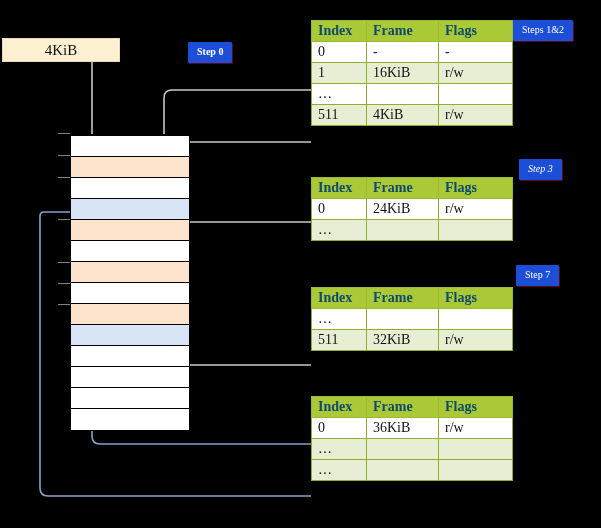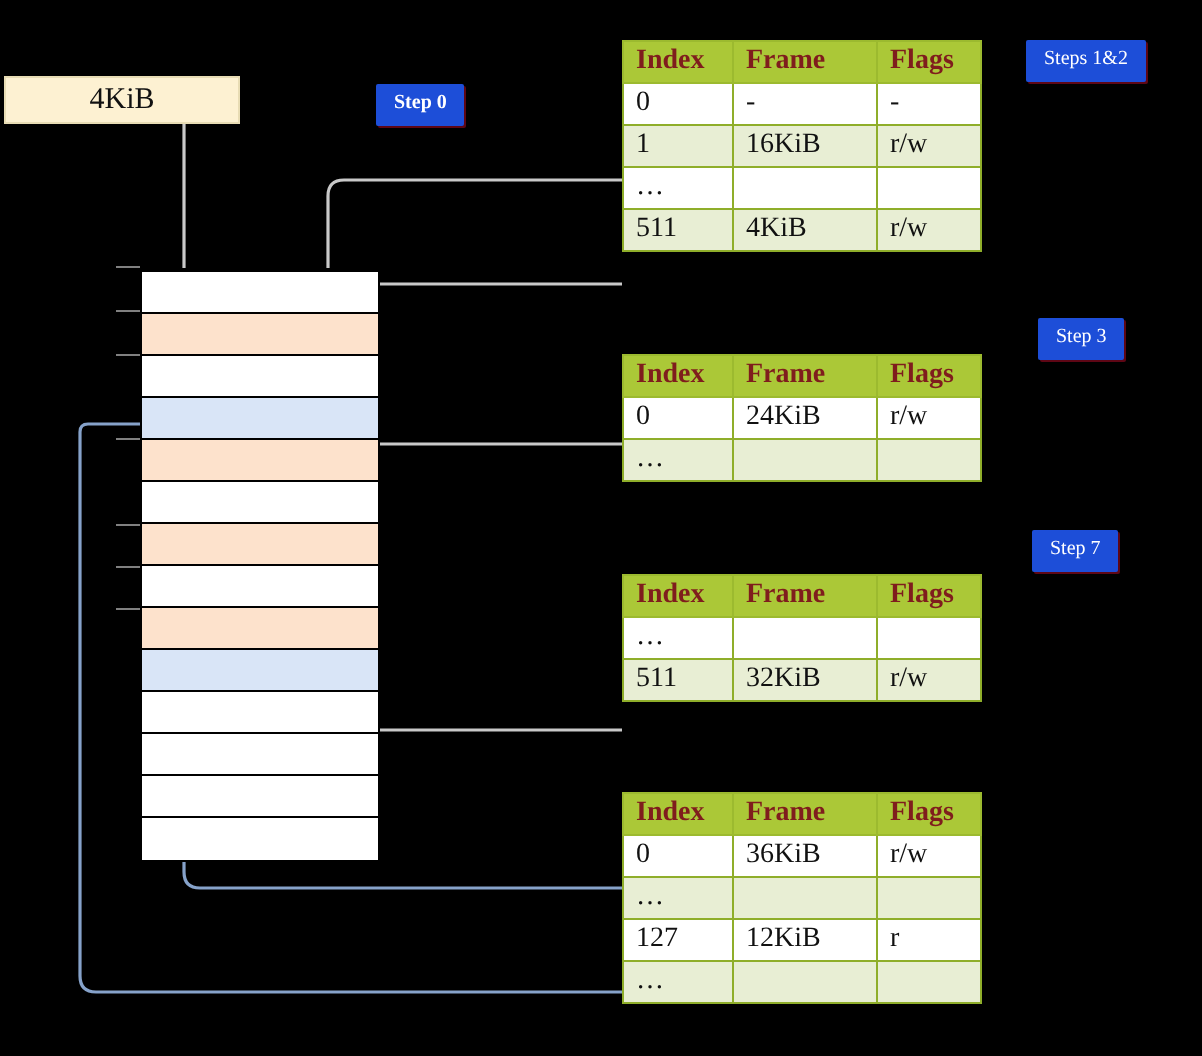--- a/index.html
+++ b/index.html
@@ -47,21 +47,21 @@
     color: #ffffff;
     font-size: 10px;
     line-height: 1;
     padding: 5px 9px 6px 9px;
     white-space: nowrap;
     border-radius: 1px;
     box-shadow: 1px 1px 0 #5e0615;
   }
   .sb-0  { left: 188px; top: 42px; font-weight: bold; }
   .sb-12 { left: 513px; top: 20px; }
-  .sb-3  { left: 519px; top: 159px; }
+  .sb-3  { left: 519px; top: 159px; font-style: italic; }
   .sb-4  { left: 516px; top: 265px; }
 
   
   .mem-col {
     position: absolute;
     left: 70px; top: 134px;
     width: 120px;
     border: 1px solid #000000;
     border-top: 2px solid #000000;
     box-sizing: border-box;
@@ -99,29 +99,29 @@
     padding: 2px 6px;
     height: 20px;
     box-sizing: border-box;
     text-align: left;
     font-weight: normal;
     overflow: hidden;
     white-space: nowrap;
   }
   .ptable th {
     background: #abc837;
-    color: #7f1d1d;
+    color: #0c4a6e;
     font-weight: bold;
     border-color: #9cba2f;
   }
   .ptable tr.alt td { background: #e8eed4; }
   .ptable td.hl { background: #ffff99; }
   .col-idx   { width: 55px; }
   .col-frame { width: 72px; }
-  .col-flags { width: 52px; }
+  .col-flags { width: 74px; }
 
   .pt-1 { left: 311px; top: 20px; }
   .pt-2 { left: 311px; top: 177px; }
   .pt-3 { left: 311px; top: 287px; }
   .pt-4 { left: 311px; top: 396px; }
 
   .dots { letter-spacing: 1px; }
 </style>
 </head>
 <body>
@@ -285,25 +285,20 @@
         <tr>
           <td class="col-idx">0</td>
           <td class="col-frame">36KiB</td>
           <td class="col-flags">r/w</td>
         </tr>
         <tr class="alt">
           <td class="col-idx"><span class="dots">…</span></td>
           <td class="col-frame"></td>
           <td class="col-flags"></td>
         </tr>
-        <tr>
-          <td class="col-idx">127</td>
-          <td class="col-frame">12KiB</td>
-          <td class="col-flags">r</td>
-        </tr>
         <tr class="alt">
           <td class="col-idx"><span class="dots">…</span></td>
           <td class="col-frame"></td>
           <td class="col-flags"></td>
         </tr>
       </tbody>
     </table>
 
 </div>
 

